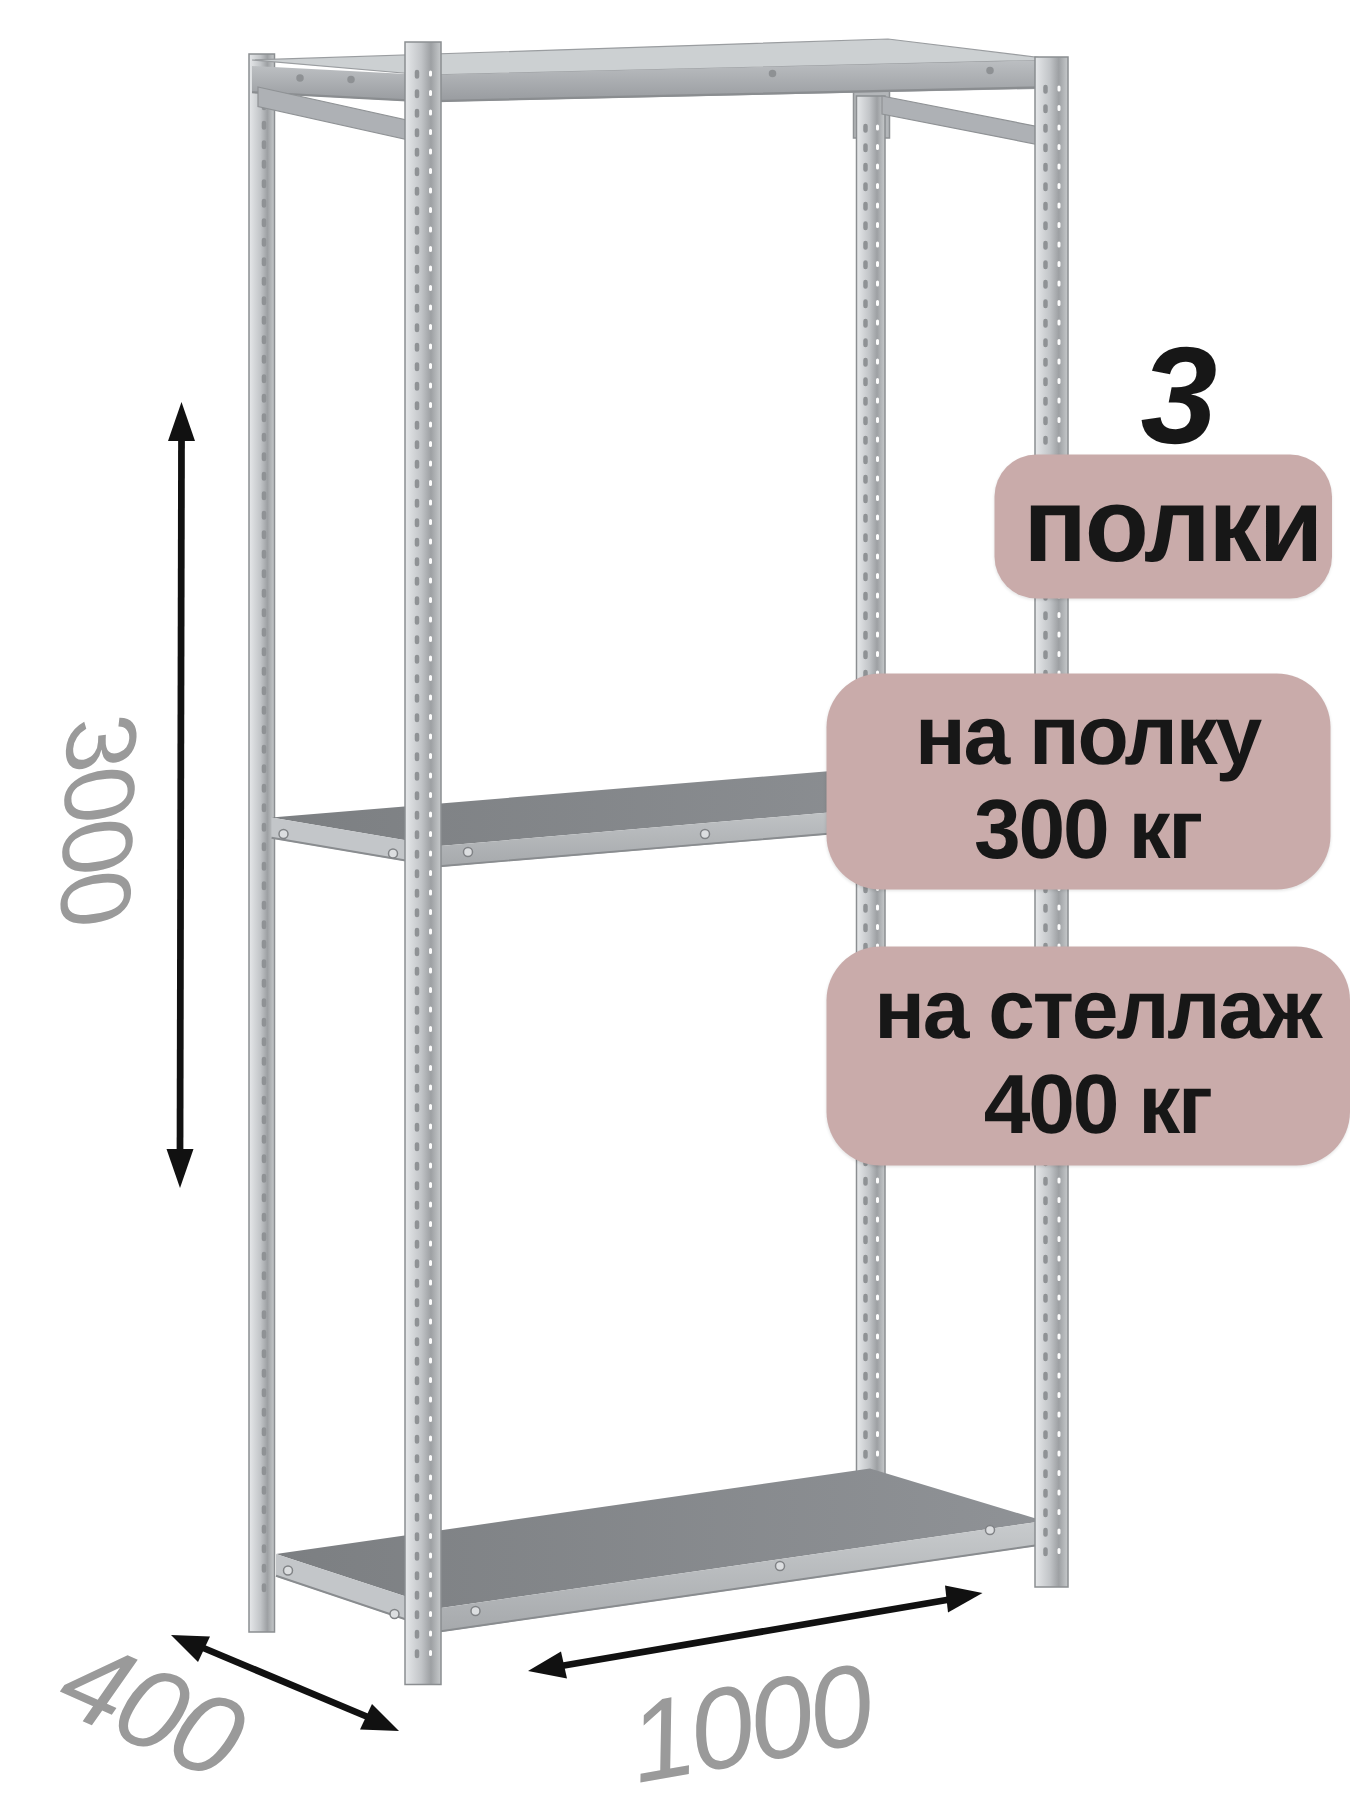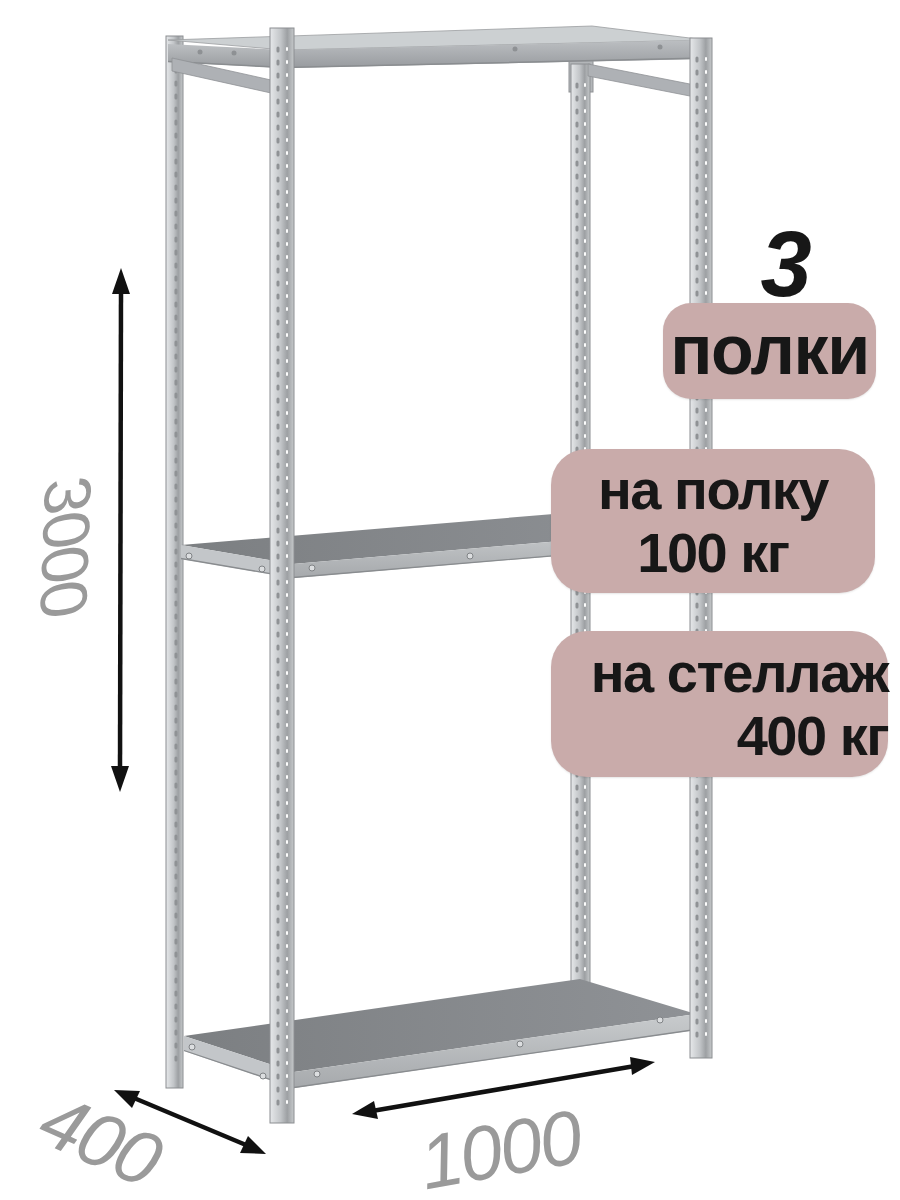--- a/index.html
+++ b/index.html
@@ -19,27 +19,27 @@
       transform:translate(-50%,-50%) rotate(-10deg);}
 
   
   .shelf-count{position:absolute;left:786px;top:218px;transform:translateX(-50%);
       font-size:92px;font-weight:bold;font-style:italic;color:#171717;line-height:1;}
 
   
   .badge{position:absolute;background:#c9abaa;color:#171717;font-weight:bold;
       display:flex;flex-direction:column;align-items:center;justify-content:center;
       text-align:center;letter-spacing:-1.5px;line-height:1.13;
-      box-shadow:0 1px 2px rgba(0,0,0,0.10);}
+      box-shadow:0 1px 2px rgba(0,0,0,0.10);padding-left:12px;}
   .badge-shelves{left:663px;top:303px;width:213px;height:96px;border-radius:28px;
       font-size:70px;}
   .badge-per-shelf{left:551px;top:449px;width:324px;height:144px;border-radius:36px;
       font-size:56px;align-items:center;}
   .badge-per-rack{left:551px;top:631px;width:337px;height:146px;border-radius:36px;
-      font-size:56px;align-items:flex-end;}
+      font-size:56px;}
 </style>
 </head>
 <body>
 
 <div class="stage">
 
   <svg width="900" height="1200" viewBox="0 0 900 1200">
     <defs>
       <linearGradient id="gPost" x1="0" y1="0" x2="1" y2="0">
         <stop offset="0" stop-color="#e6e8ea"></stop>
@@ -141,21 +141,21 @@
   <div class="dim dim-width">1000</div>
 
   <div class="shelf-count">3</div>
 
   <div class="badge badge-shelves">
     <span>полки</span>
   </div>
 
   <div class="badge badge-per-shelf">
     <div>на полку</div>
-    <div>100 кг</div>
+    <div>300 кг</div>
   </div>
 
   <div class="badge badge-per-rack">
     <div>на стеллаж</div>
     <div>400 кг</div>
   </div>
 
 </div>
 
 </body></html>

